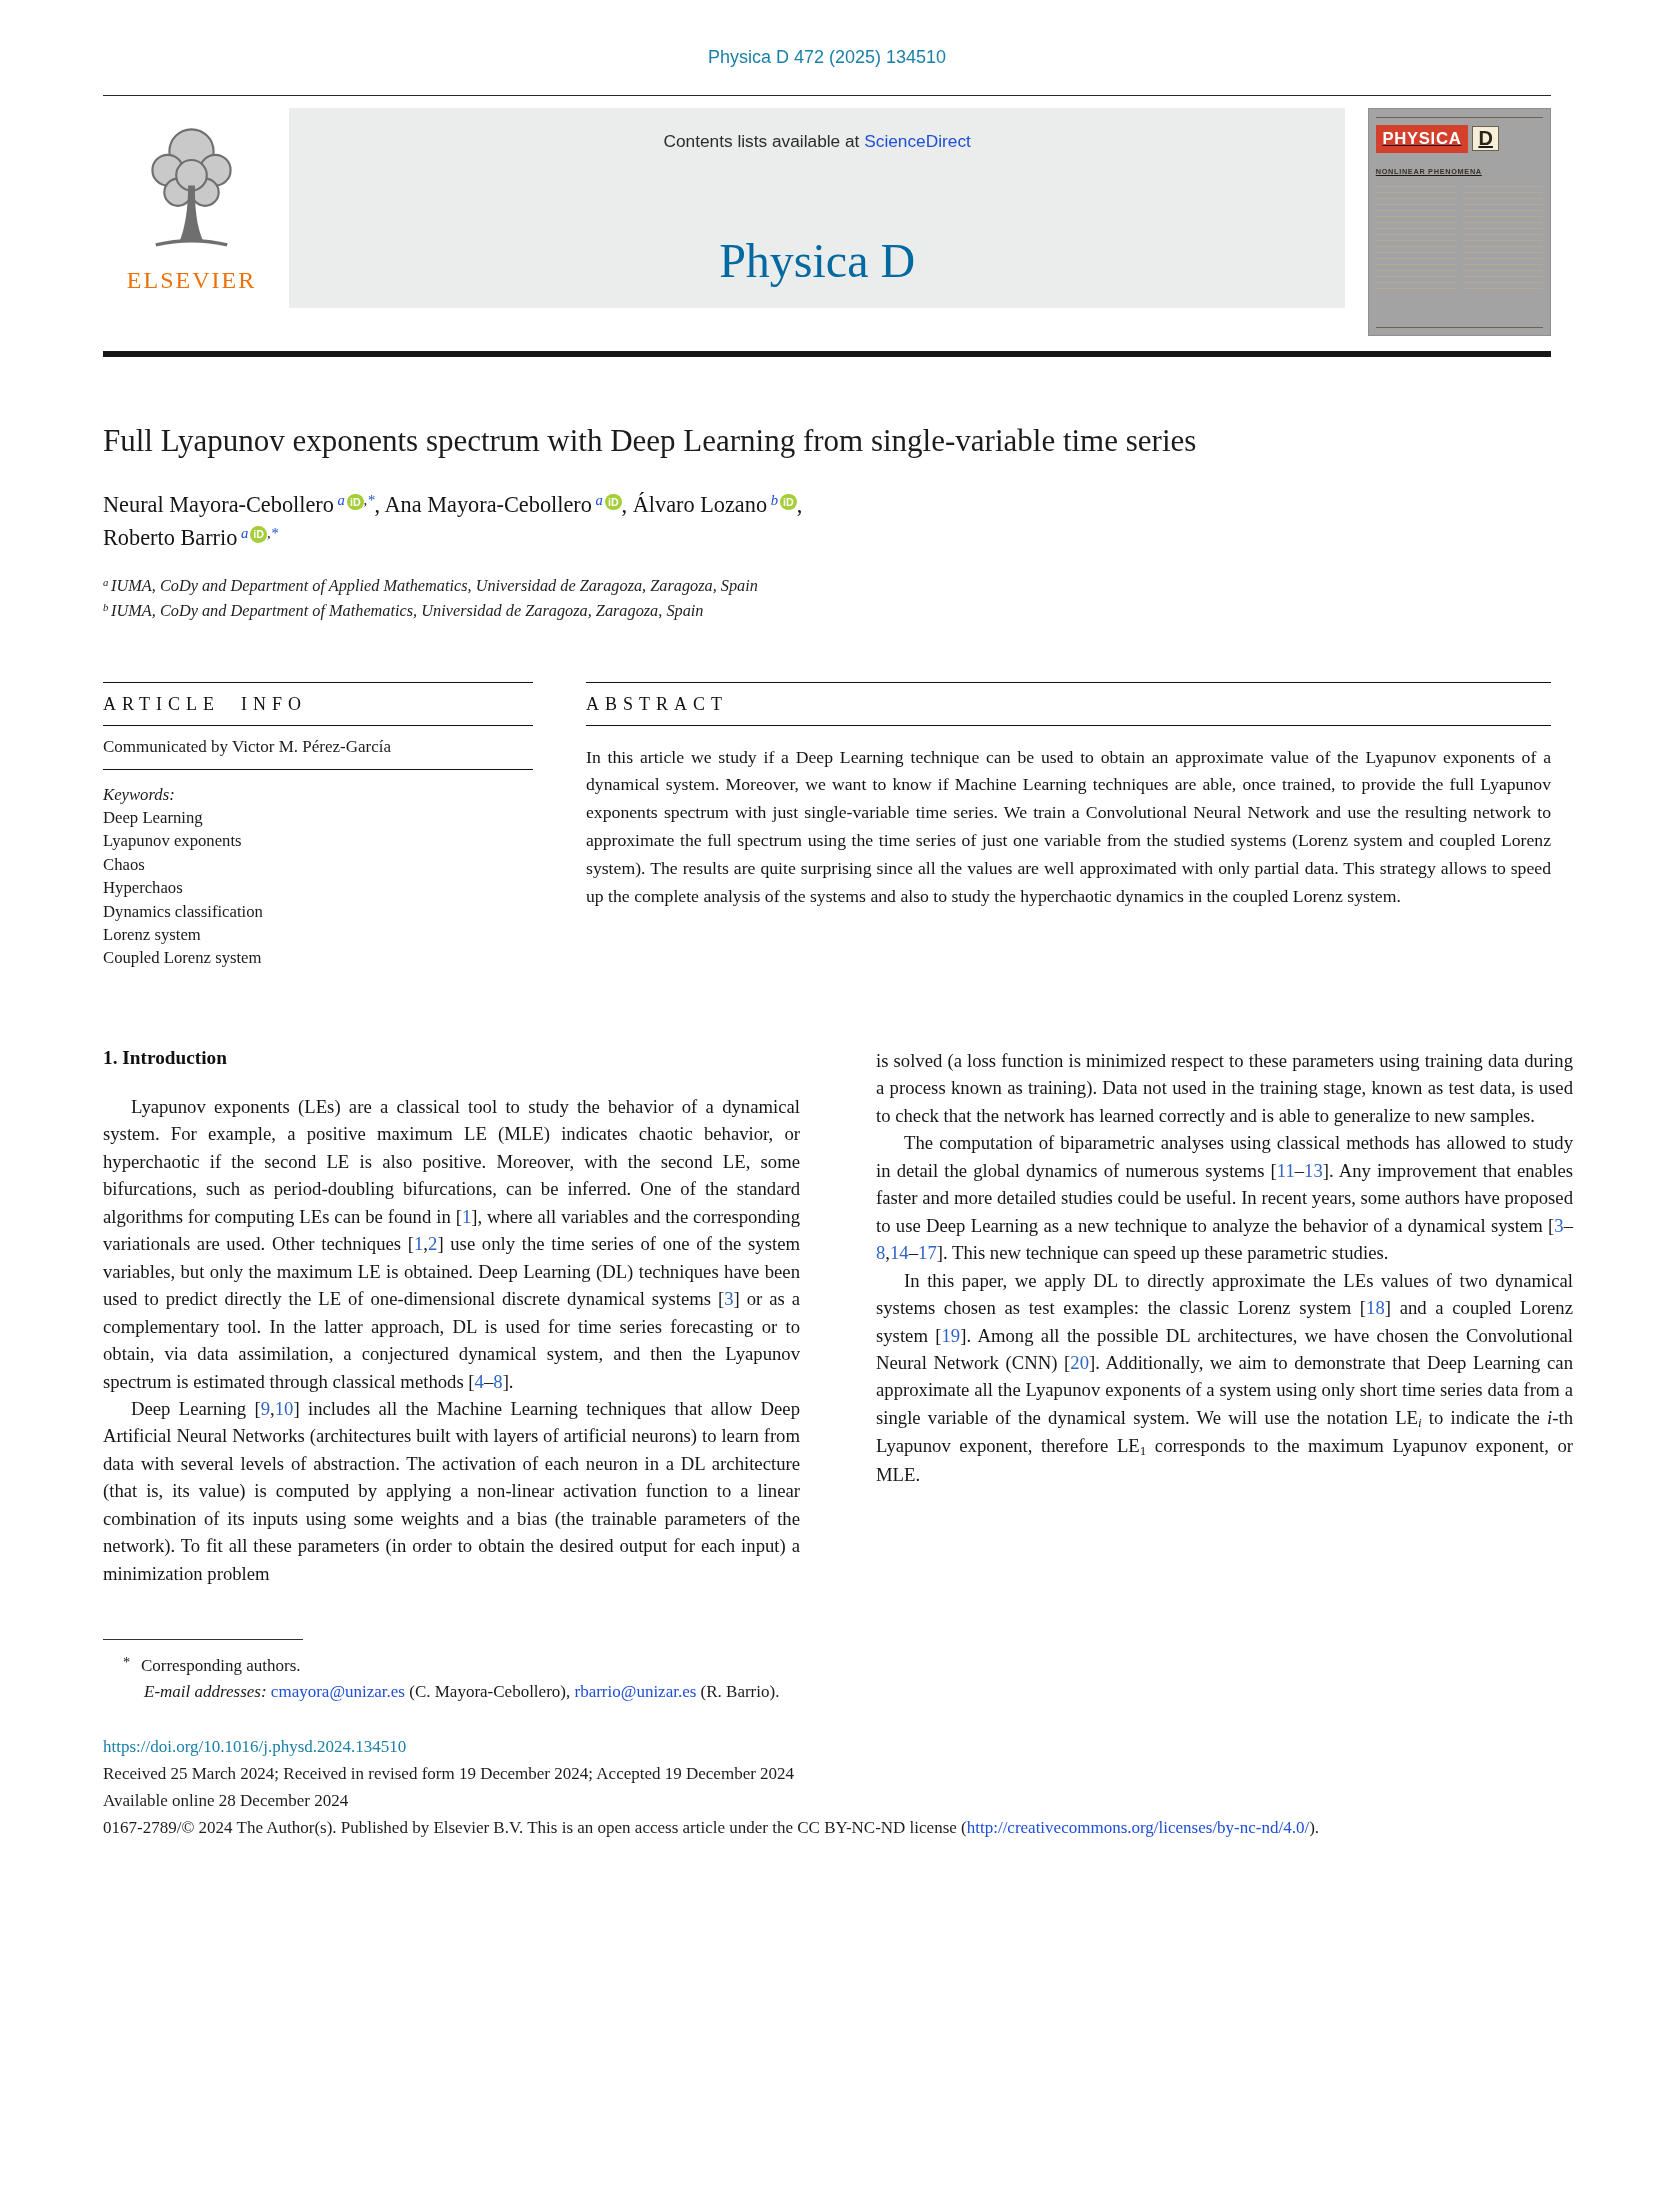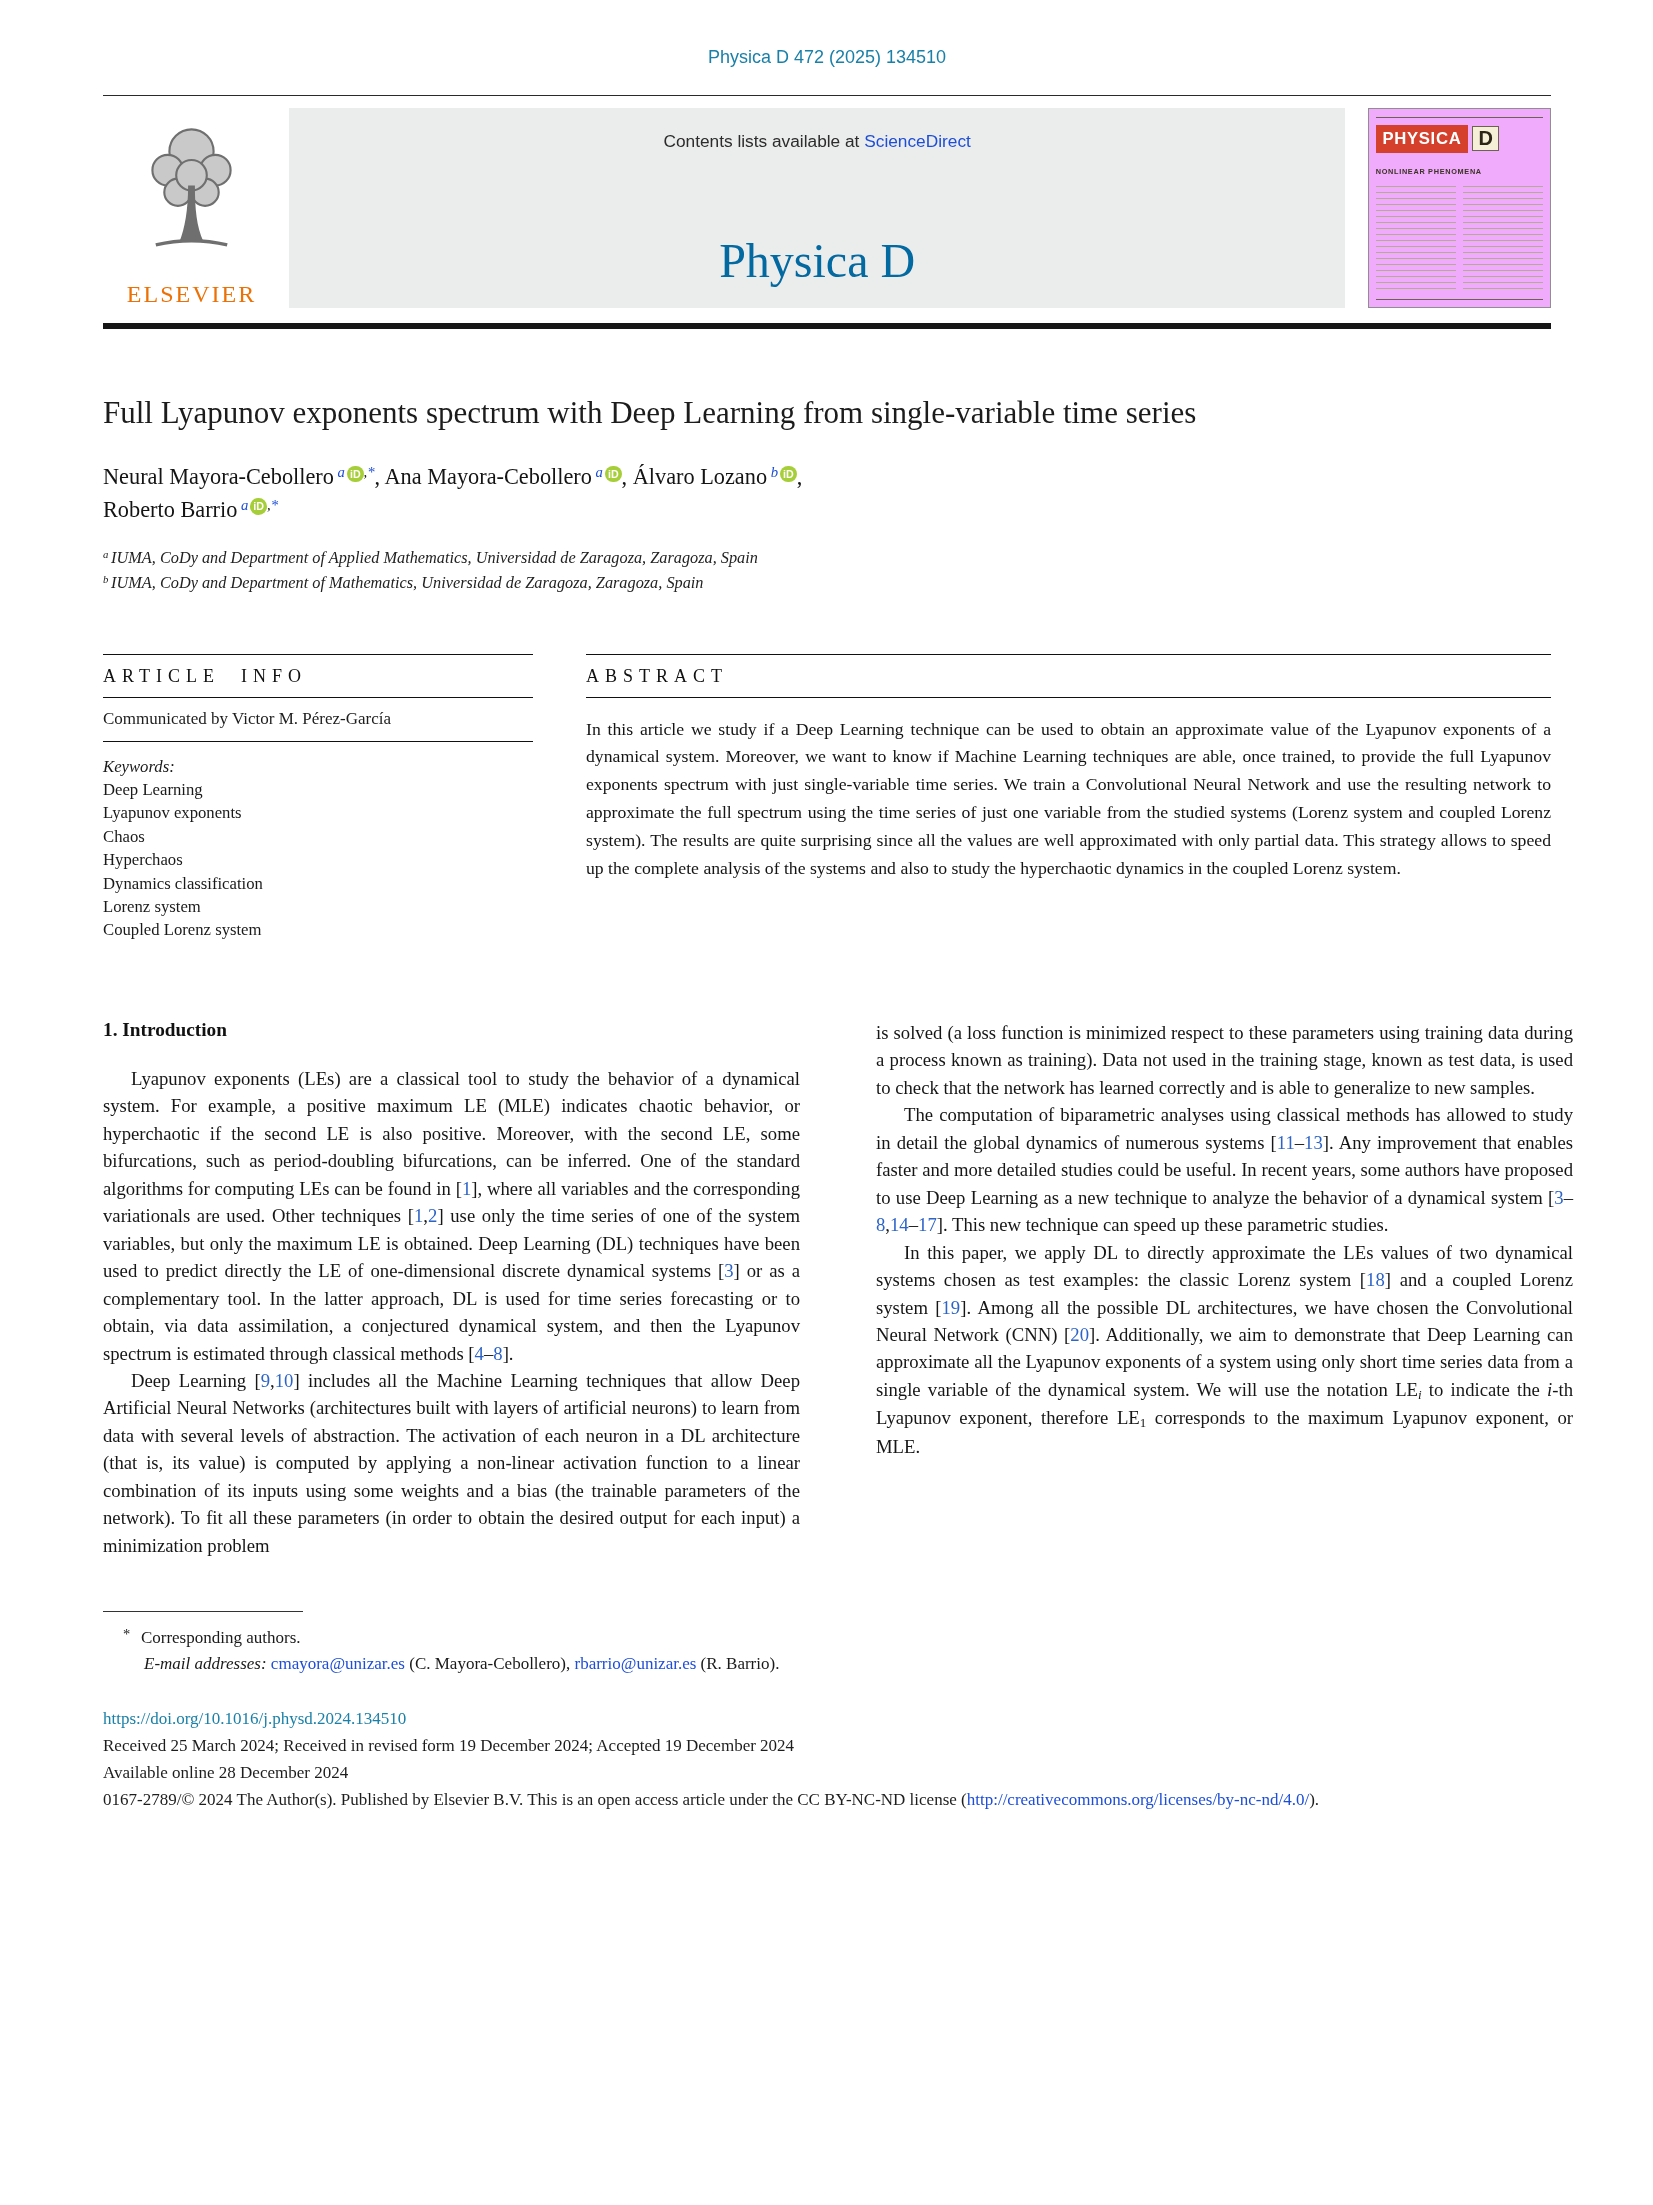--- a/index.html
+++ b/index.html
@@ -7,28 +7,28 @@
   body { font-family:"Liberation Serif", serif; color:#1a1a1a; }
   .page { width:1654px; height:2205px; padding:47px 103px 0 103px; position:relative; overflow:hidden; background:#fff; }
 
   .journal-ref { text-align:center; font-family:"Liberation Sans", sans-serif; font-size:18px; color:#1b80a8; }
   .rule-thin { margin-top:27px; border-top:1.3px solid #2a2a2a; }
   .rule-thick { margin-top:14.7px; height:6px; background:#161616; }
 
   .header-row { display:flex; margin-top:12px; align-items:stretch; }
   .elsevier-block { width:177px; display:flex; flex-direction:column; align-items:center; justify-content:flex-start; padding-top:4px; }
   .logo-svg { width:119px; height:152px; }
-  .elsevier-word { font-size:24px; color:#ed7004; letter-spacing:2px; margin-top:17px; font-family:"Liberation Serif", serif; }
+  .elsevier-word { font-size:24px; color:#ed7004; letter-spacing:2px; margin-top:3px; font-family:"Liberation Serif", serif; }
 
   .header-center { flex:1; background:#ebecec; margin:0 23px 0 9.3px; text-align:center; padding:23px 20px 20px 20px; display:flex; flex-direction:column; justify-content:space-between; height:200px; }
   .contents-line { font-family:"Liberation Sans", sans-serif; font-size:17.3px; color:#2c2c2c; }
   .journal-title { font-size:48px; color:#0369a1; }
   .homepage-line { font-family:"Liberation Sans", sans-serif; font-size:18px; color:#2c2c2c; }
 
-  .cover-thumb { width:183px; height:200px; background:#f0abfc; border:1.3px solid #8f8f8f; padding:8px 6.7px 6.7px 6.7px; position:relative; }
+  .cover-thumb { width:183px; height:228px; background:#a3a3a3; border:1.3px solid #8f8f8f; padding:8px 6.7px 6.7px 6.7px; position:relative;text-decoration:underline; }
   .cover-topline { border-top:1.3px solid #6b6350; margin-bottom:6.7px; }
   .cover-banner { display:flex; align-items:center; gap:4px; }
   .cover-masthead { background:#d5402c; color:#fff; font-family:"Liberation Sans", sans-serif; font-weight:bold; font-size:16.7px; padding:4px 6.7px; letter-spacing:0.7px; }
   .cover-letter { color:#2b2417; font-family:"Liberation Sans", sans-serif; font-weight:bold; font-size:20px; border:1.3px solid #6b6350; padding:0 5.3px; background:#f6efd7; }
   .cover-subtitle { font-family:"Liberation Sans", sans-serif; font-weight:bold; font-size:7.3px; letter-spacing:0.7px; color:#3a3222; margin-top:14px; }
   .cover-lines-row { display:flex; gap:6.7px; margin-top:10.7px; }
   .cover-lines { flex:1; height:107px; background:repeating-linear-gradient(to bottom, #b3ab93 0 1.3px, rgba(0,0,0,0) 1.3px 6px); }
   .cover-bottomline { position:absolute; bottom:6.7px; left:6.7px; right:6.7px; border-top:1.3px solid #6b6350; }
 
   .title { margin-top:63px; font-size:31px; line-height:1.34; font-weight:500; color:#1c1c1c; }

